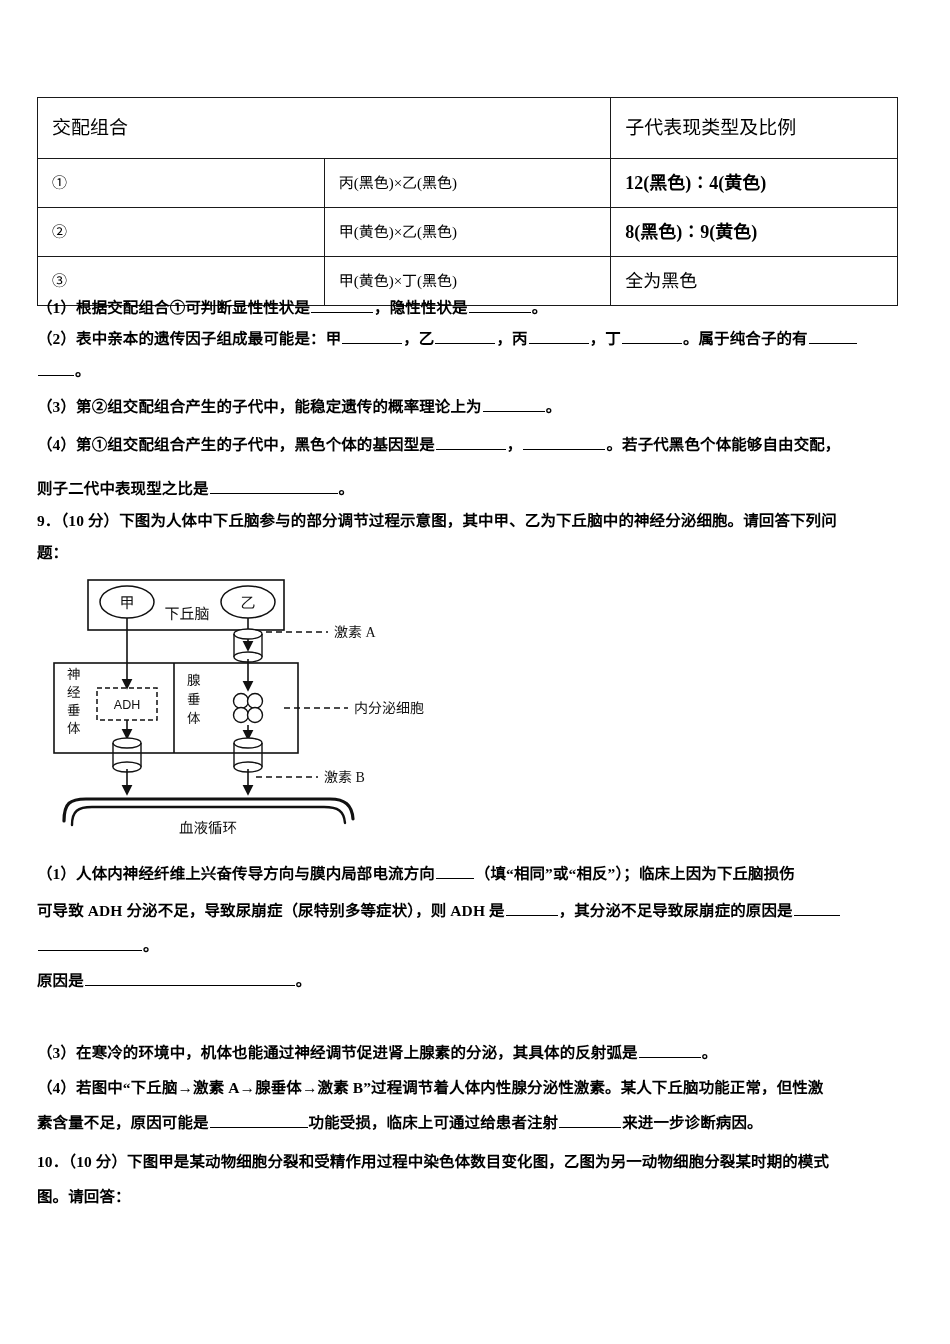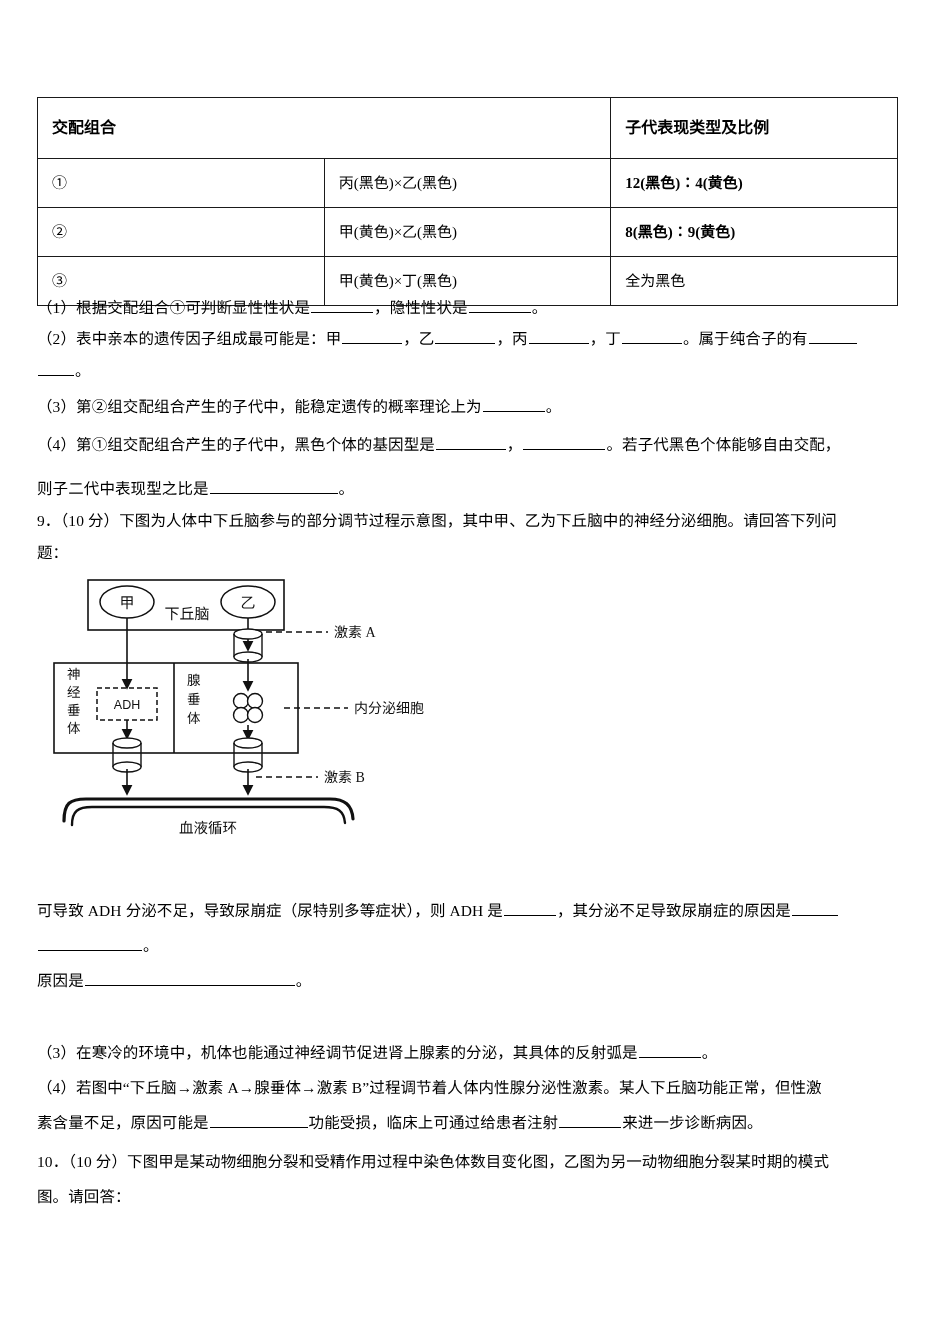--- a/index.html
+++ b/index.html
@@ -35,52 +35,52 @@
   }
   .cross-table td {
     border: 1.6px solid #1a1a1a;
     padding: 10px 12px 10px 14px;
     vertical-align: middle;
     font-size: 15.5px;
     line-height: 1.5;
     height: 28px;
   }
   .cross-table td.hdr {
-    font-size: 16px;
-    font-weight: 700;
+    font-size: 19px;
+    font-weight: 400;
     height: 40px;
   }
   .cross-table td.idx {
     width: 163px;
     font-size: 15px;
   }
   .cross-table td.comb {
     width: 351px;
     font-weight: normal;
     font-size: 15px;
   }
   .cross-table td.res {
     font-weight: bold;
-    font-size: 15px;
+    font-size: 18px;
   }
   .cross-table td.res.plain {
     font-weight: normal;
   }
 
   
   .q-text {
     position: absolute;
     font-family: "Liberation Serif", "DejaVu Serif", serif;
     font-size: 15.5px;
     line-height: 31px;
     letter-spacing: 0.1px;
     color: #000;
     text-align: justify;
   }
-  .q-text.bold { font-weight: normal; }
+  .q-text.bold { font-weight: bold; }
 
   .blank {
     display: inline-block;
     border-bottom: 1.4px solid #000;
     vertical-align: baseline;
     height: 14px;
     margin: 0 1px;
   }
 
   
@@ -233,20 +233,23 @@
 
       <line x1="216" y1="202" x2="278" y2="202" stroke="#111" stroke-width="1.4" stroke-dasharray="6,4"></line>
       <text x="284" y="207" font-family="'Liberation Serif',serif" font-size="14" fill="#111"><tspan id="t-hb">激素 B</tspan></text>
 
       <path d="M24,246 C24,228 30,224 46,224 L290,224 C305,224 312,230 313,244" fill="none" stroke="#111" stroke-width="3.2" stroke-linecap="round"></path>
       <path d="M32,250 C32,236 38,232 52,232 L284,232 C298,232 304,236 305,248" fill="none" stroke="#111" stroke-width="2.4" stroke-linecap="round"></path>
       <text x="168" y="258" text-anchor="middle" font-family="'Liberation Serif',serif" font-size="14.5" fill="#111"><tspan id="t-blood">血液循环</tspan></text>
     </svg>
   </div>
 
+  <div class="q-text bold" style="left:37px; top:858px; width:888px;">
+    <span>（1）人体内神经纤维上兴奋传导方向与膜内局部电流方向</span><span class="blank" style="width:38px;"></span><span>（填“相同”或“相反”）；临床上因为下丘脑损伤</span>
+  </div>
   <div class="q-text bold" style="left:37px; top:895px; width:888px;">
     <span>可导致 ADH 分泌不足，导致尿崩症（尿特别多等症状），则 ADH 是</span><span class="blank" style="width:52px;"></span><span>，其分泌不足导致尿崩症的原因是</span><span class="blank" style="width:46px;"></span>
   </div>
   <div class="q-text bold" style="left:37px; top:930px; width:888px;">
     <span class="blank" style="width:104px;"></span><span>。</span>
   </div>
 
   <div class="q-text bold" style="left:37px; top:965px; width:888px;">
     <span>原因是</span><span class="blank" style="width:210px;"></span><span>。</span>
   </div>

